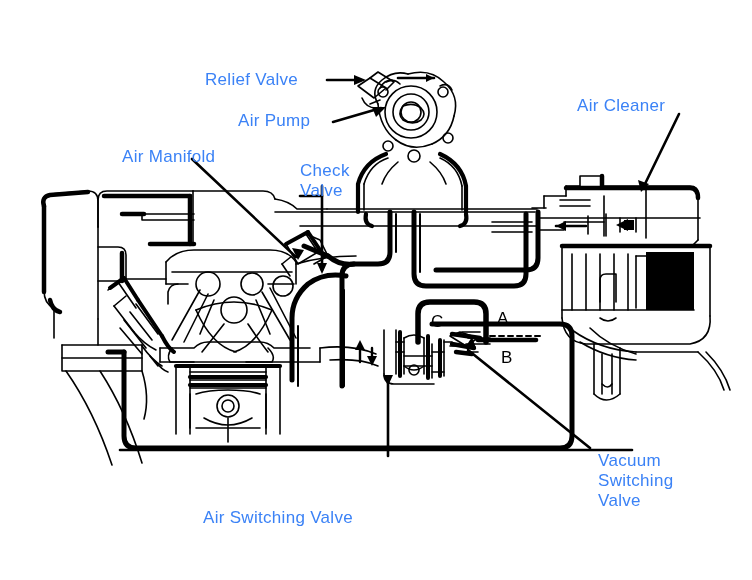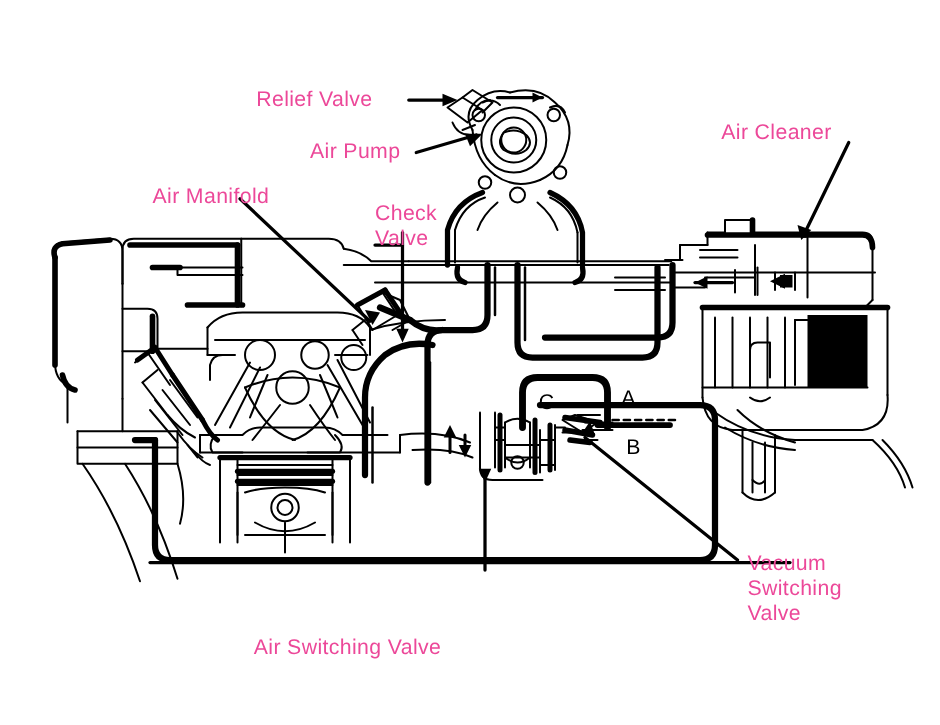--- a/index.html
+++ b/index.html
@@ -1,20 +1,20 @@
 <!DOCTYPE html>
 <html><head>
 <meta charset="utf-8">
 <style>
   html,body{margin:0;padding:0;background:#ffffff;}
   body{width:752px;height:580px;overflow:hidden;
        font-family:"Liberation Sans","DejaVu Sans",sans-serif;}
   #stage{position:relative;width:752px;height:580px;background:#ffffff;}
   #art{position:absolute;inset:0;width:752px;height:580px;}
-  .lbl{position:absolute;color:#ec4899;font-size:17px;line-height:19px;
+  .lbl{position:absolute;color:#3b82f6;font-size:17px;line-height:19px;
        letter-spacing:.3px;white-space:pre;font-family:"Liberation Sans","DejaVu Sans",sans-serif;}
   .port{position:absolute;color:#000;font-size:17px;font-weight:400;line-height:18px;white-space:pre;}
   .multi{line-height:20px;margin-top:17px;}
 </style>
 </head>
 <body>
 
 <div id="stage">
 
   <svg id="art" viewBox="0 0 752 580" xmlns="http://www.w3.org/2000/svg">
@@ -385,32 +385,32 @@
       <path d="M322 274 l-5 -11 l10 0 z" fill="#000" stroke="none"></path>
       <path d="M641 192 l-3 -12 l11 4 z" fill="#000" stroke="none"></path>
       <path d="M388 376 l-5 11 l10 0 z" fill="#000" stroke="none" transform="rotate(180 388 381)"></path>
       <path d="M466 346 l10 2 l-4 -11 z" fill="#000" stroke="none"></path>
 
     </g>
   </svg>
 
   <div class="lbl" style="left:205px;top:70px;">Relief Valve</div>
 
-  <div class="lbl" style="left:238px;top:111px;margin-left:10px;">Air Pump</div>
+  <div class="lbl" style="left:238px;top:111px;">Air Pump</div>
 
   <div class="lbl" style="left:122px;top:147px;">Air Manifold</div>
 
   <div class="lbl multi" style="left:300px;top:144px;">Check
 Valve</div>
 
   <div class="lbl" style="left:577px;top:96px;">Air Cleaner</div>
 
   <div class="lbl" style="left:203px;top:465px;margin-top:43px;">Air Switching Valve</div>
 
-  <div class="lbl multi" style="left:598px;top:424px;">Vacuum
+  <div class="lbl multi" style="left:598px;top:434px;">Vacuum
 Switching
 Valve</div>
 
   <div class="port" style="left:431px;top:313px;">C</div>
 
   <div class="port" style="left:497px;top:310px;">A</div>
 
   <div class="port" style="left:501px;top:349px;">B</div>
 
 </div>

